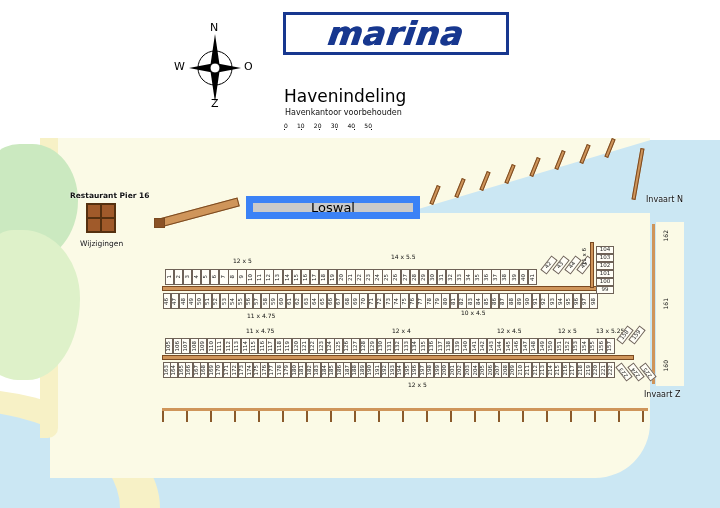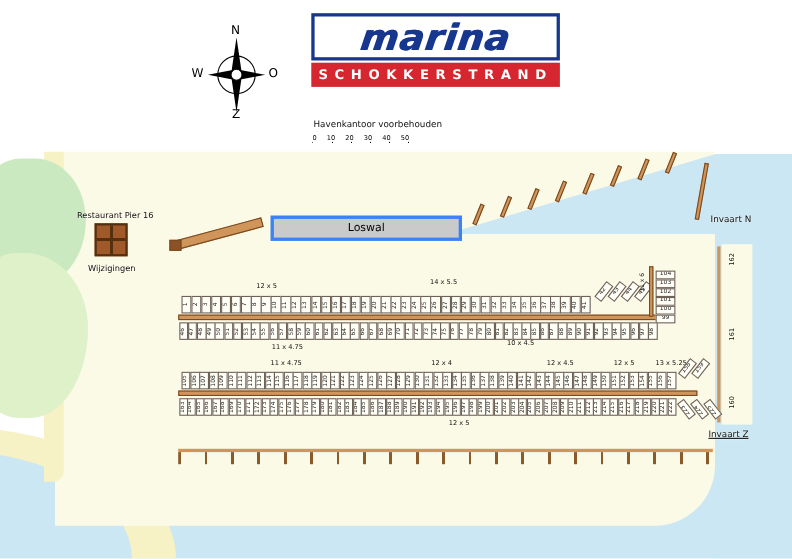--- a/index.html
+++ b/index.html
@@ -26,22 +26,22 @@
   .land{position:absolute;left:50px;top:8px;width:600px;height:340px;background:#fbfae6;border-bottom-right-radius:55px;}
   .road{position:absolute;background:#f7f1c6;}
   .green{position:absolute;}
   .breakwater{position:absolute;left:656px;top:92px;width:28px;height:164px;background:#fbfae6;}
   .bw-line{position:absolute;left:652px;top:94px;width:3px;height:160px;background:#cf955a;}
 
   
   .mlabel{position:absolute;font-size:7.5px;color:#111;white-space:nowrap;line-height:1;text-shadow:0 0 2px #fff;}
   .slabel{position:absolute;font-size:6px;color:#111;white-space:nowrap;line-height:1;}
   .vtext{position:absolute;writing-mode:vertical-rl;transform:rotate(180deg);font-size:6px;color:#111;line-height:1;}
-  .loswal{position:absolute;left:246px;top:66px;width:174px;height:23px;background:#cacaca;border:3px solid #3b82f6;
-          display:flex;align-items:center;justify-content:center;font-size:10px;box-sizing:border-box;}
+  .loswal{position:absolute;left:246px;top:66px;width:174px;height:23px;background:#cacaca;border:7px solid #3b82f6;
+          display:flex;align-items:center;justify-content:center;font-size:13px;box-sizing:border-box;}
   .building{position:absolute;left:86px;top:73px;width:30px;height:30px;background:#a05a2a;border:2px solid #55300f;box-sizing:border-box;
             background-image:linear-gradient(to bottom,transparent 45%,#55300f 45% 55%,transparent 55%),
                              linear-gradient(to right,transparent 45%,#55300f 45% 55%,transparent 55%);}
   .pierbar{position:absolute;background:#cf955a;border:1px solid #7a4a21;box-sizing:border-box;}
   .fpier{position:absolute;width:4px;height:20px;background:#cf955a;border:1px solid #7a4a21;transform:rotate(22deg);box-sizing:border-box;}
   .mooring{position:absolute;left:162px;top:278px;width:486px;height:14px;border-top:3px solid #cf955a;}
   .mooring-ticks{height:11px;background:repeating-linear-gradient(90deg,#8a5a2b 0 2.5px,transparent 2.5px 24px);}
 
   
   .berth-row{position:absolute;display:flex;}
@@ -69,23 +69,23 @@
     <span class="cletter" style="left:34px;top:-2px;">N</span>
     <span class="cletter" style="left:-2px;top:37px;">W</span>
     <span class="cletter" style="left:68px;top:37px;">O</span>
     <span class="cletter" style="left:35px;top:74px;">Z</span>
   </div>
 
   <div class="abs logo">
     <div class="logo-top">
       <span class="logo-title">marina</span>
     </div>
-    <div class="logo-banner">SCHOKKERSTRAND</div>
   </div>
 
+  <div class="abs page-title">Havenindeling</div>
   <div class="abs page-sub">Havenkantoor voorbehouden</div>
 
   <div class="abs scale">
     <div class="scale-nums">
       <span>0</span>
       <span>10</span>
       <span>20</span>
       <span>30</span>
       <span>40</span>
       <span>50</span>
@@ -100,21 +100,21 @@
     <div class="road" style="left:-45px;top:258px;width:205px;height:120px;border-radius:0 100% 0 0;"></div>
     <div class="water" style="left:-45px;top:280px;width:165px;height:98px;border-radius:0 100% 0 0;"></div>
     <div class="land"></div>
     <div class="water" style="left:405px;top:10px;width:315px;height:73px;clip-path:polygon(0 100%,78% 0,100% 0,100% 100%);"></div>
     <div class="road" style="left:40px;top:8px;width:18px;height:300px;border-radius:0 0 10px 0;"></div>
     <div class="green" style="left:-18px;top:14px;width:96px;height:118px;background:#cbe9c0;border-radius:45% 55% 60% 40%/40% 55% 60% 45%;"></div>
     <div class="green" style="left:-25px;top:100px;width:105px;height:150px;background:#def1c9;border-radius:40% 60% 55% 45%/45% 50% 60% 40%;"></div>
     <div class="breakwater"></div>
     <div class="bw-line"></div>
 
-    <div class="mlabel" style="left:70px;top:62px;">Restaurant Pier 16</div>
+    <div class="mlabel" style="left:70px;top:62px;font-weight:bold;">Restaurant Pier 16</div>
     <div class="building"></div>
     <div class="mlabel" style="left:80px;top:110px;">Wijzigingen</div>
     <div class="loswal">Loswal</div>
     <div class="pierbar" style="left:158px;top:78px;width:82px;height:9px;transform:rotate(-15deg);"></div>
     <div class="pierbar" style="left:154px;top:88px;width:11px;height:10px;background:#8a5226;"></div>
 
     <div class="fpier" style="left:433px;top:55px;"></div>
     <div class="fpier" style="left:458px;top:48px;"></div>
     <div class="fpier" style="left:483px;top:41px;"></div>
     <div class="fpier" style="left:508px;top:34px;"></div>
@@ -824,16 +824,16 @@
 
     <div class="mooring">
       <div class="mooring-ticks"></div>
     </div>
 
     <div class="vtext" style="left:663px;top:100px;">162</div>
     <div class="vtext" style="left:663px;top:168px;">161</div>
     <div class="vtext" style="left:663px;top:230px;">160</div>
 
     <div class="mlabel" style="left:646px;top:66px;font-size:8px;">Invaart N</div>
-    <div class="mlabel" style="left:644px;top:261px;font-size:8px;text-decoration:underline;">Invaart Z</div>
+    <div class="mlabel" style="left:644px;top:261px;font-size:8px;">Invaart Z</div>
 
   </div>
 </div>
 
 </body></html>

